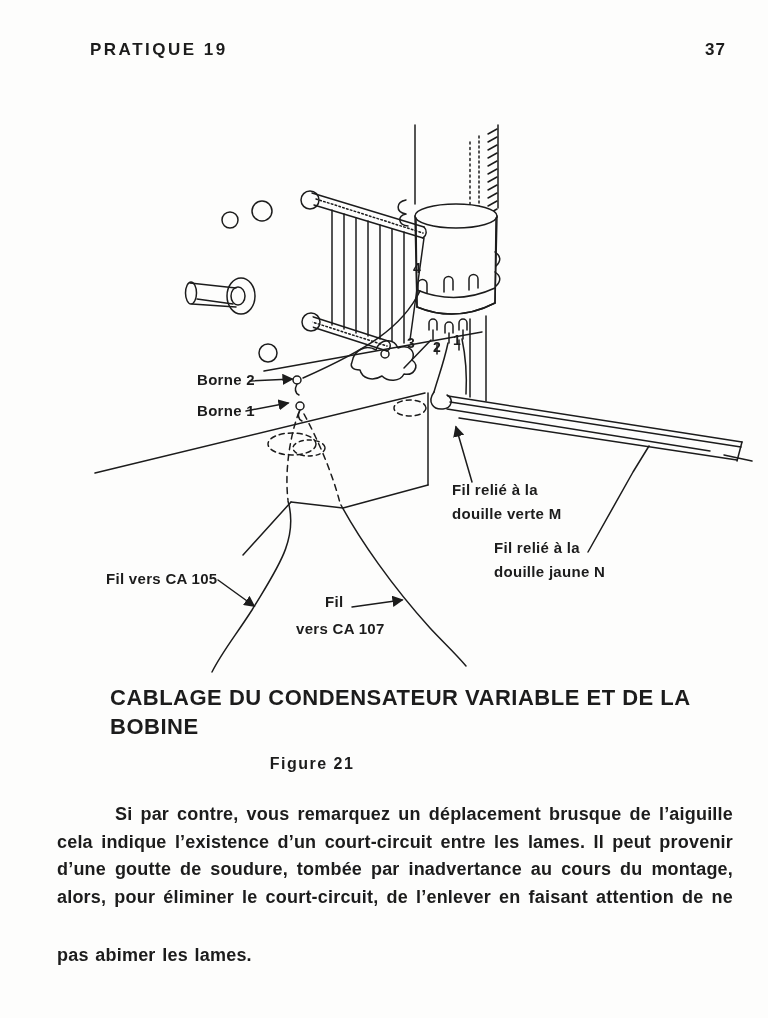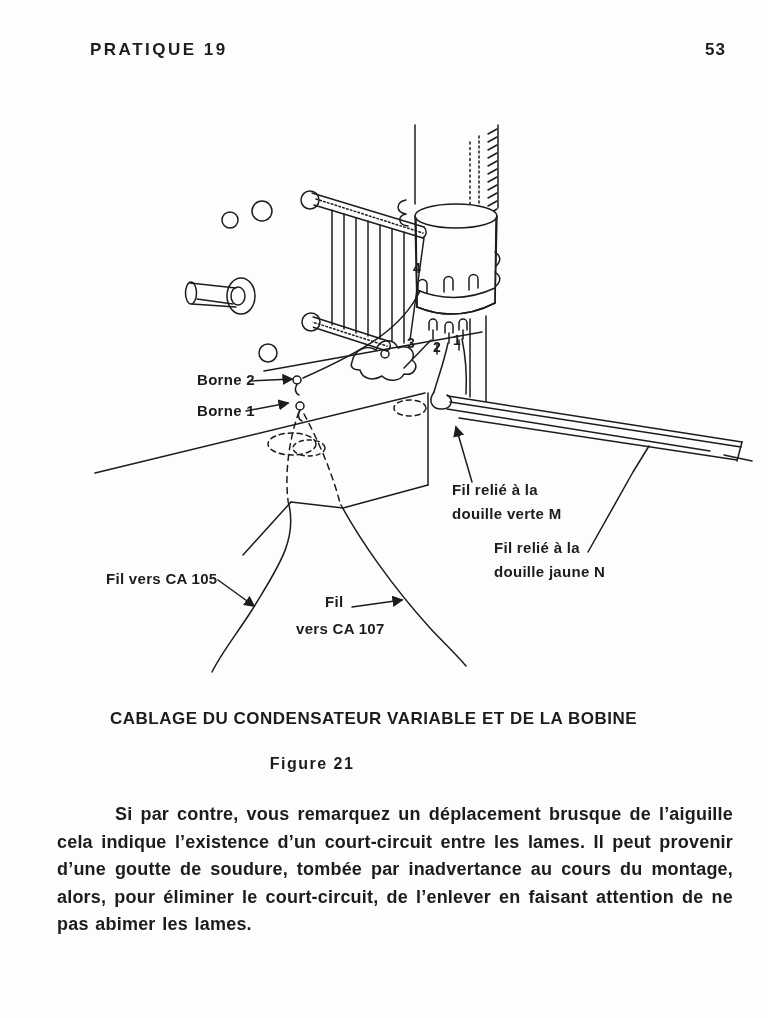--- a/index.html
+++ b/index.html
@@ -30,44 +30,44 @@
     fill:none; stroke:#1c1c1c; stroke-width:1.5;
     stroke-linecap:round; stroke-linejoin:round;
   }
   .figure-svg text {
     fill:#1c1c1c; stroke:none; font-family:"Liberation Sans", sans-serif;
     font-size:15px; font-weight:600; letter-spacing:0.3px;
   }
   .figure-svg text.pin-num { font-size:14px; font-weight:700; }
   .paperfill { fill:#fdfdfc !important; }
   .caption {
-    position:absolute; left:110px; top:704px; width:620px;
-    font-size:17px; font-weight:600; letter-spacing:0.5px; line-height:29px;
+    position:absolute; left:110px; top:683px; width:620px;
+    font-size:22px; font-weight:600; letter-spacing:0.5px; line-height:29px;
   }
   .figure-number {
     position:absolute; left:0; top:755px; width:624px;
     text-align:center; font-size:16px; font-weight:700; letter-spacing:1.5px;
   }
   .body-text {
     position:absolute; left:57px; top:801px; width:676px;
     font-size:18px; font-weight:700; line-height:27.6px;
     letter-spacing:0.2px; word-spacing:1.5px;
   }
   .body-line { text-align:justify; text-align-last:justify; white-space:normal; }
   .body-line.first { text-indent:58px; }
-  .body-line.last { text-align:center; text-align-last:left; }
+  .body-line.last { text-align:center; text-align-last:left;margin-top:31px; }
 </style>
 </head>
 <body>
 
 <div class="page">
 
   <div class="running-head">
     <span class="running-title">PRATIQUE 19</span>
-    <span class="page-number">53</span>
+    <span class="page-number">37</span>
   </div>
 
   <svg class="figure-svg" viewBox="0 0 768 580">
     <defs>
       <marker id="arr" viewBox="0 0 10 10" refX="8.5" refY="5" markerWidth="7.5" markerHeight="7.5" orient="auto-start-reverse">
         <path d="M0,0 L10,5 L0,10 z" style="fill:#1c1c1c;stroke:none"></path>
       </marker>
     </defs>
 
     <g>

